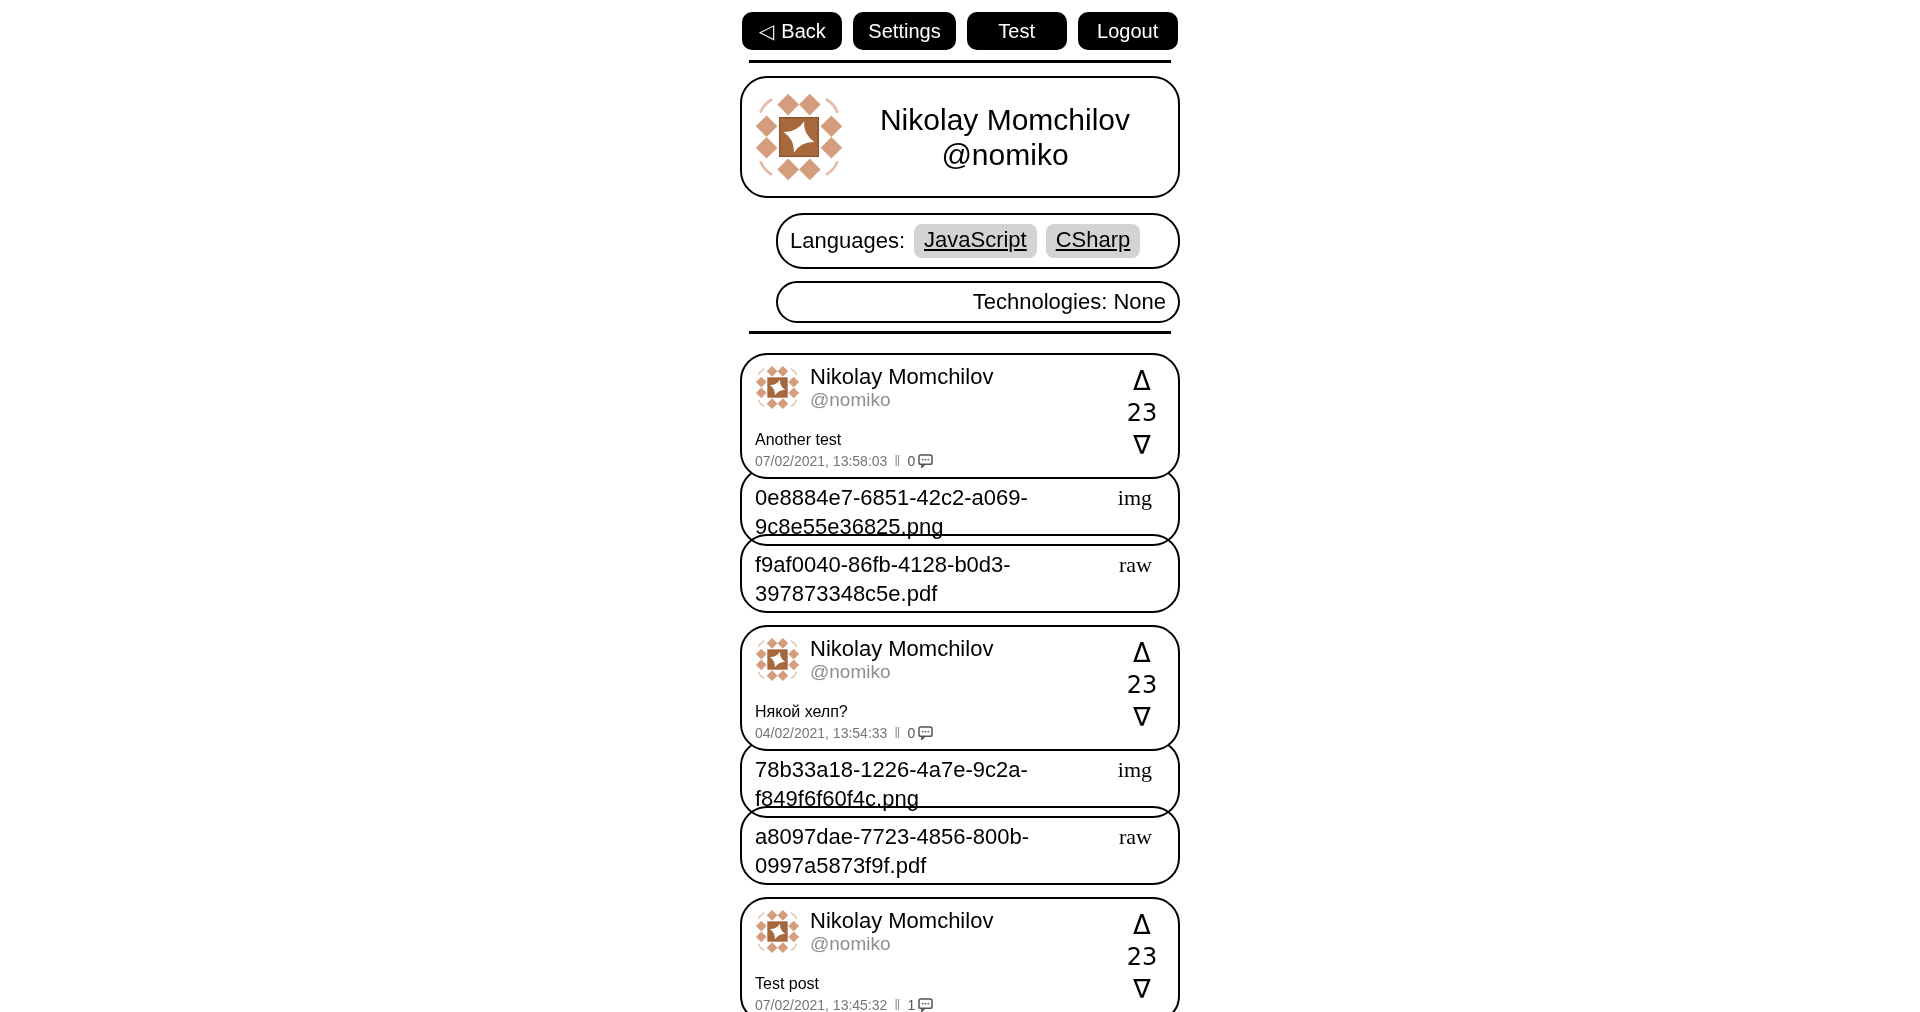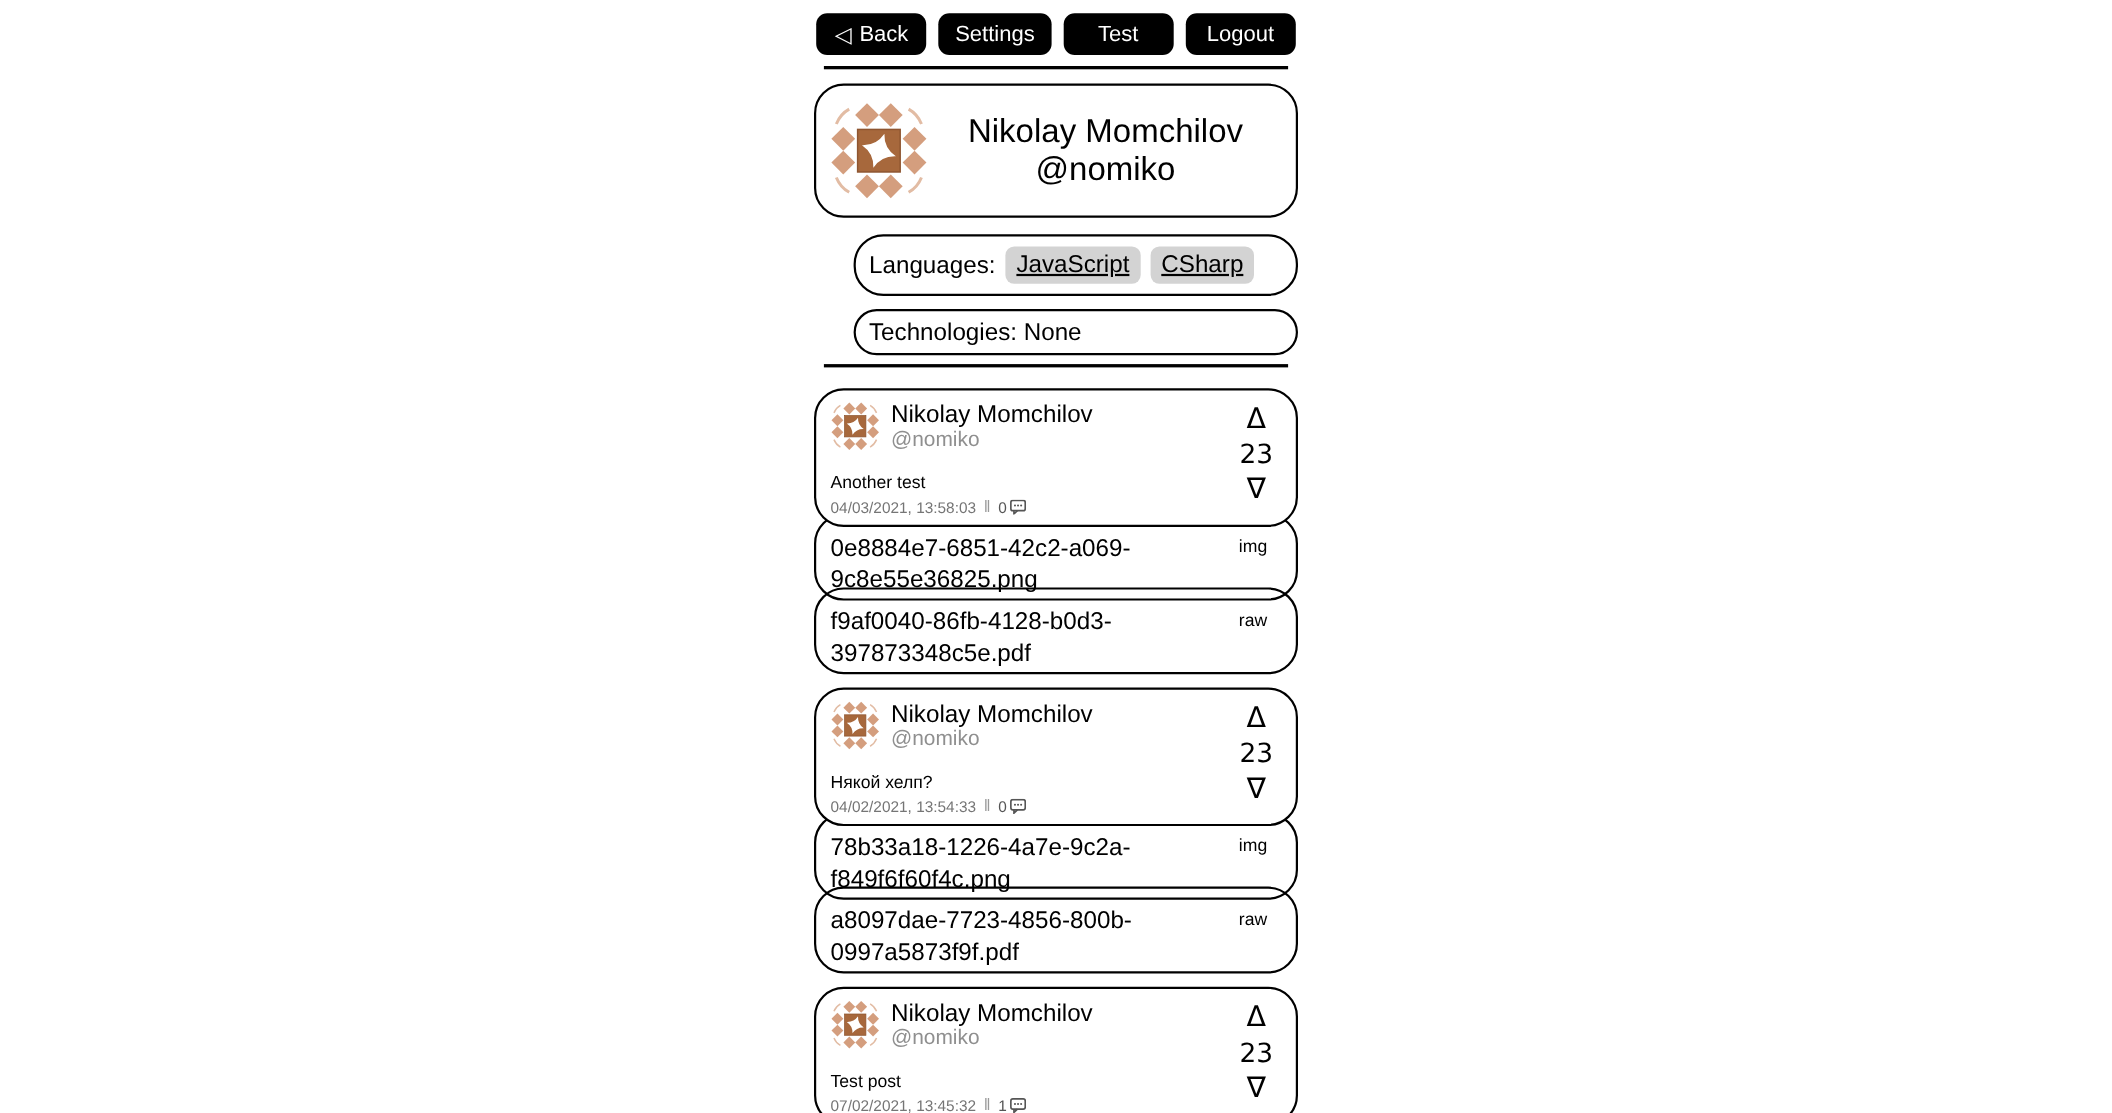--- a/index.html
+++ b/index.html
@@ -46,21 +46,21 @@
     display: flex; align-items: center; flex-wrap: wrap; gap: 9px;
     min-height: 49px;
     margin-left: 36px;
   }
   .badge {
     background: #d3d3d3; border-radius: 8px;
     padding: 3px 10px 5px 10px; font-size: 22px;
     display: inline-block;
     text-decoration: underline;
   }
-  .tech-card { margin-top: 12px; min-height: 42px; padding: 5px 12px; }
+  .tech-card { margin-top: 12px; min-height: 42px; padding: 5px 12px; justify-content: flex-end; }
   .post-group { margin-bottom: 12px; }
   .post-card {
     position: relative; z-index: 3;
     display: flex;
     padding: 9px 13px 8px 13px;
     min-height: 115px;
   }
   .post-main { flex: 1; min-width: 0; }
   .post-header { display: flex; align-items: center; }
   .avatar-sm { width: 45px; height: 45px; flex: 0 0 45px; }
@@ -93,21 +93,21 @@
     padding: 14px 26px 3px 13px;
     display: flex; align-items: flex-start;
     min-height: 77px;
   }
   .attachment + .attachment { z-index: 1; }
   .att-name {
     flex: 1; min-width: 0;
     font-size: 22px; line-height: 29px;
     overflow-wrap: break-word; word-break: break-word;
   }
-  .att-type { margin-left: 10px; font-size: 16px; line-height: 29px; white-space: nowrap; }
+  .att-type { margin-left: 10px; font-size: 22px; line-height: 29px; white-space: nowrap; font-family: Liberation Serif, serif; }
   svg.bubble { display: inline-block; }
 </style>
 </head>
 <body>
 
 <svg width="0" height="0" style="position:absolute">
   <defs>
     <symbol id="identicon" viewBox="0 0 100 100">
 
       <g stroke="#e2bca4" stroke-width="3" fill="none">
@@ -183,21 +183,21 @@
           <svg class="avatar-sm">
               <use href="#identicon"></use>
             </svg>
           <div class="post-author">
             <div class="name">Nikolay Momchilov</div>
             <div class="handle">@nomiko</div>
           </div>
         </div>
         <div class="post-title">Another test</div>
         <div class="post-meta">
-          <span>04/03/2021, 13:58:03</span>
+          <span>07/02/2021, 13:58:03</span>
           <span class="sep">‖</span>
           <span class="comment-wrap">
             <span>0</span>
             <svg class="bubble" width="15" height="14">
                 <use href="#bubble"></use>
               </svg>
           </span>
         </div>
       </div>
       <div class="votes">

